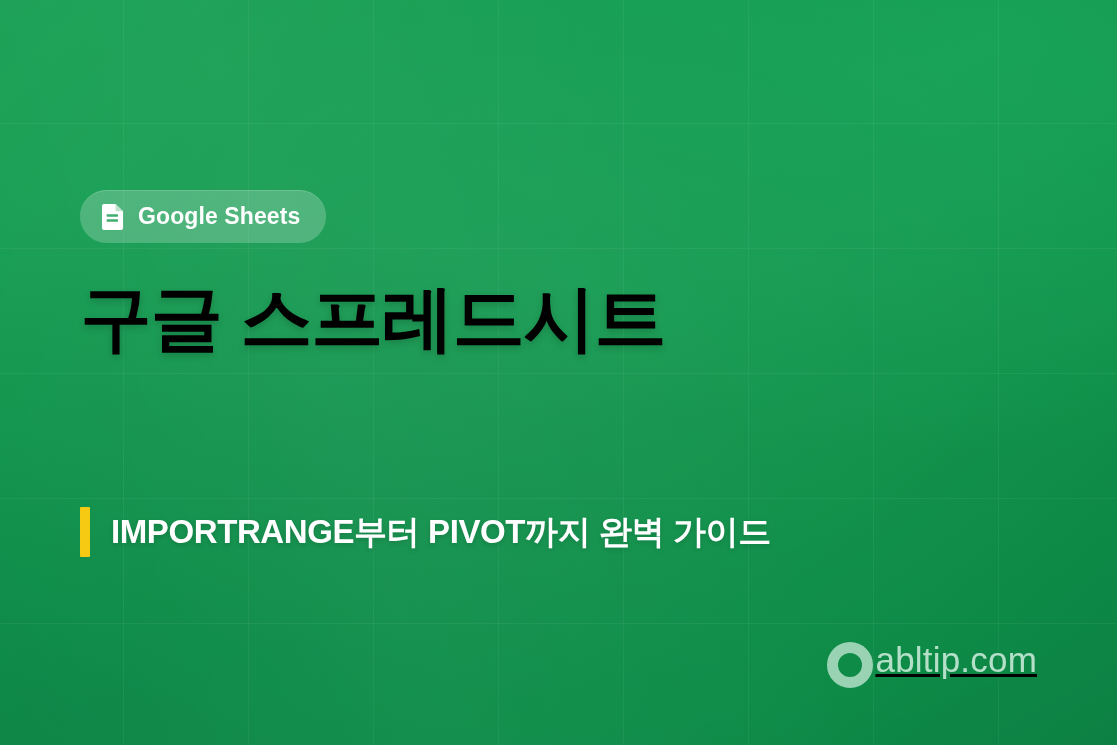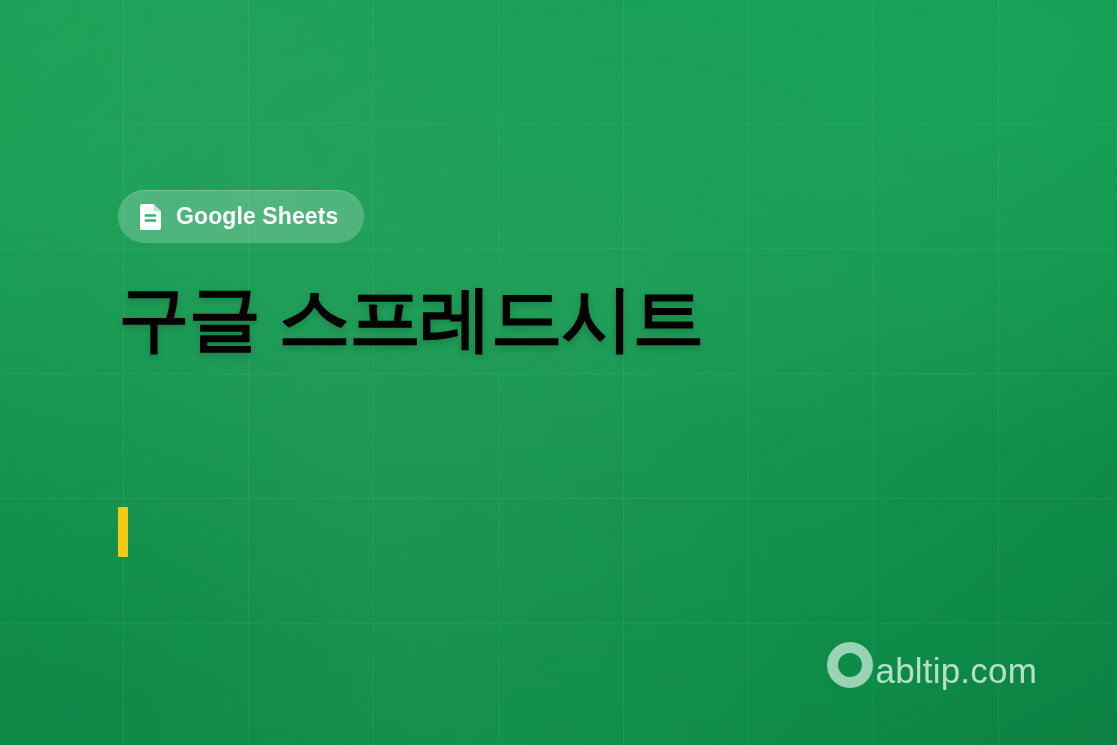--- a/index.html
+++ b/index.html
@@ -55,21 +55,20 @@
     pointer-events: none;
   }
 
   
   .content {
     position: absolute;
     left: 80px;
     top: 0;
     width: 960px;
     height: 100%;
-    margin-left: 38px;
   }
 
   
   .badge {
     position: absolute;
     left: 0;
     top: 190px;
     height: 53px;
     display: flex;
     align-items: center;
@@ -147,22 +146,23 @@
     white-space: nowrap;
     text-shadow: 0 2px 5px rgba(0,0,0,0.14);
   }
 
   
   .watermark {
     position: absolute;
     right: 80px;
     bottom: 57px;
     display: flex;
-    align-items: flex-end;
+    align-items: flex-start;
     gap: 2px;
+    text-decoration: underline;
   }
 
   .watermark-mark {
     width: 46px;
     height: 46px;
     border-radius: 50%;
     border: 11px solid rgba(220,245,231,0.68);
     box-sizing: border-box;
     flex: 0 0 auto;
   }
@@ -197,20 +197,21 @@
       </svg>
       <span class="badge-label">Google Sheets</span>
     </div>
 
     <div class="title-block">
       <div class="title-line title-line-1">구글 스프레드시트</div>
     </div>
 
     <div class="subtitle-row">
       <span class="subtitle-bar"></span>
+      <span class="subtitle-text">IMPORTRANGE부터 PIVOT까지 완벽 가이드</span>
     </div>
 
   </div>
 
   <div class="watermark">
     <span class="watermark-mark"></span>
     <span class="watermark-text">abltip.com</span>
   </div>
 
 </div>

